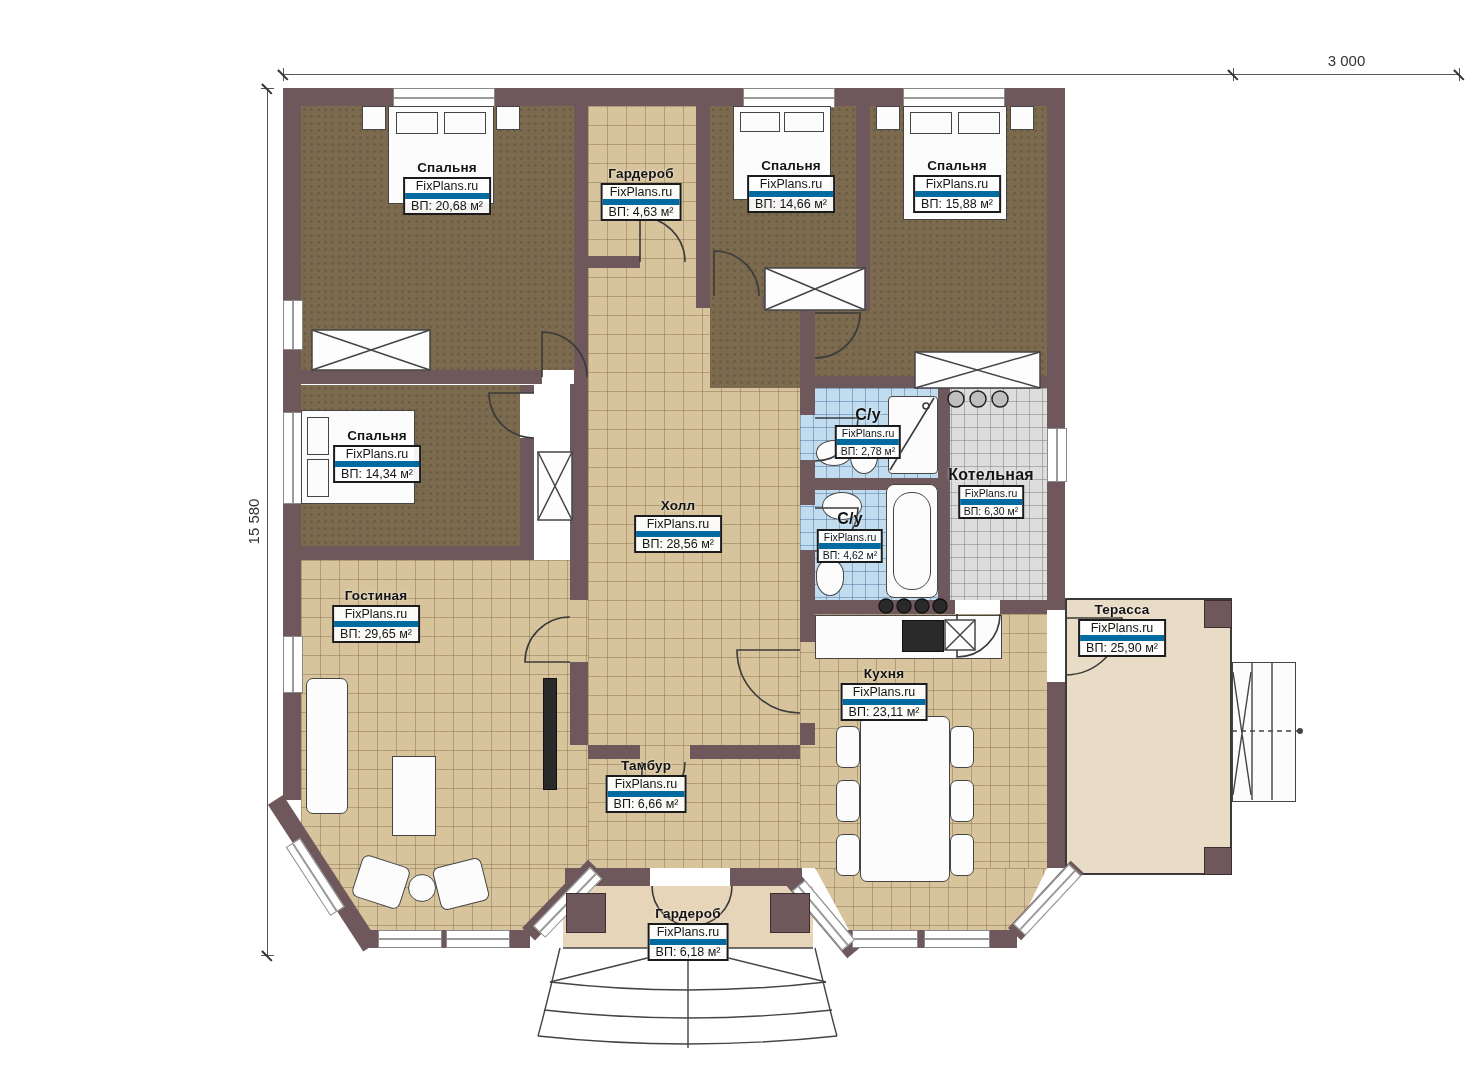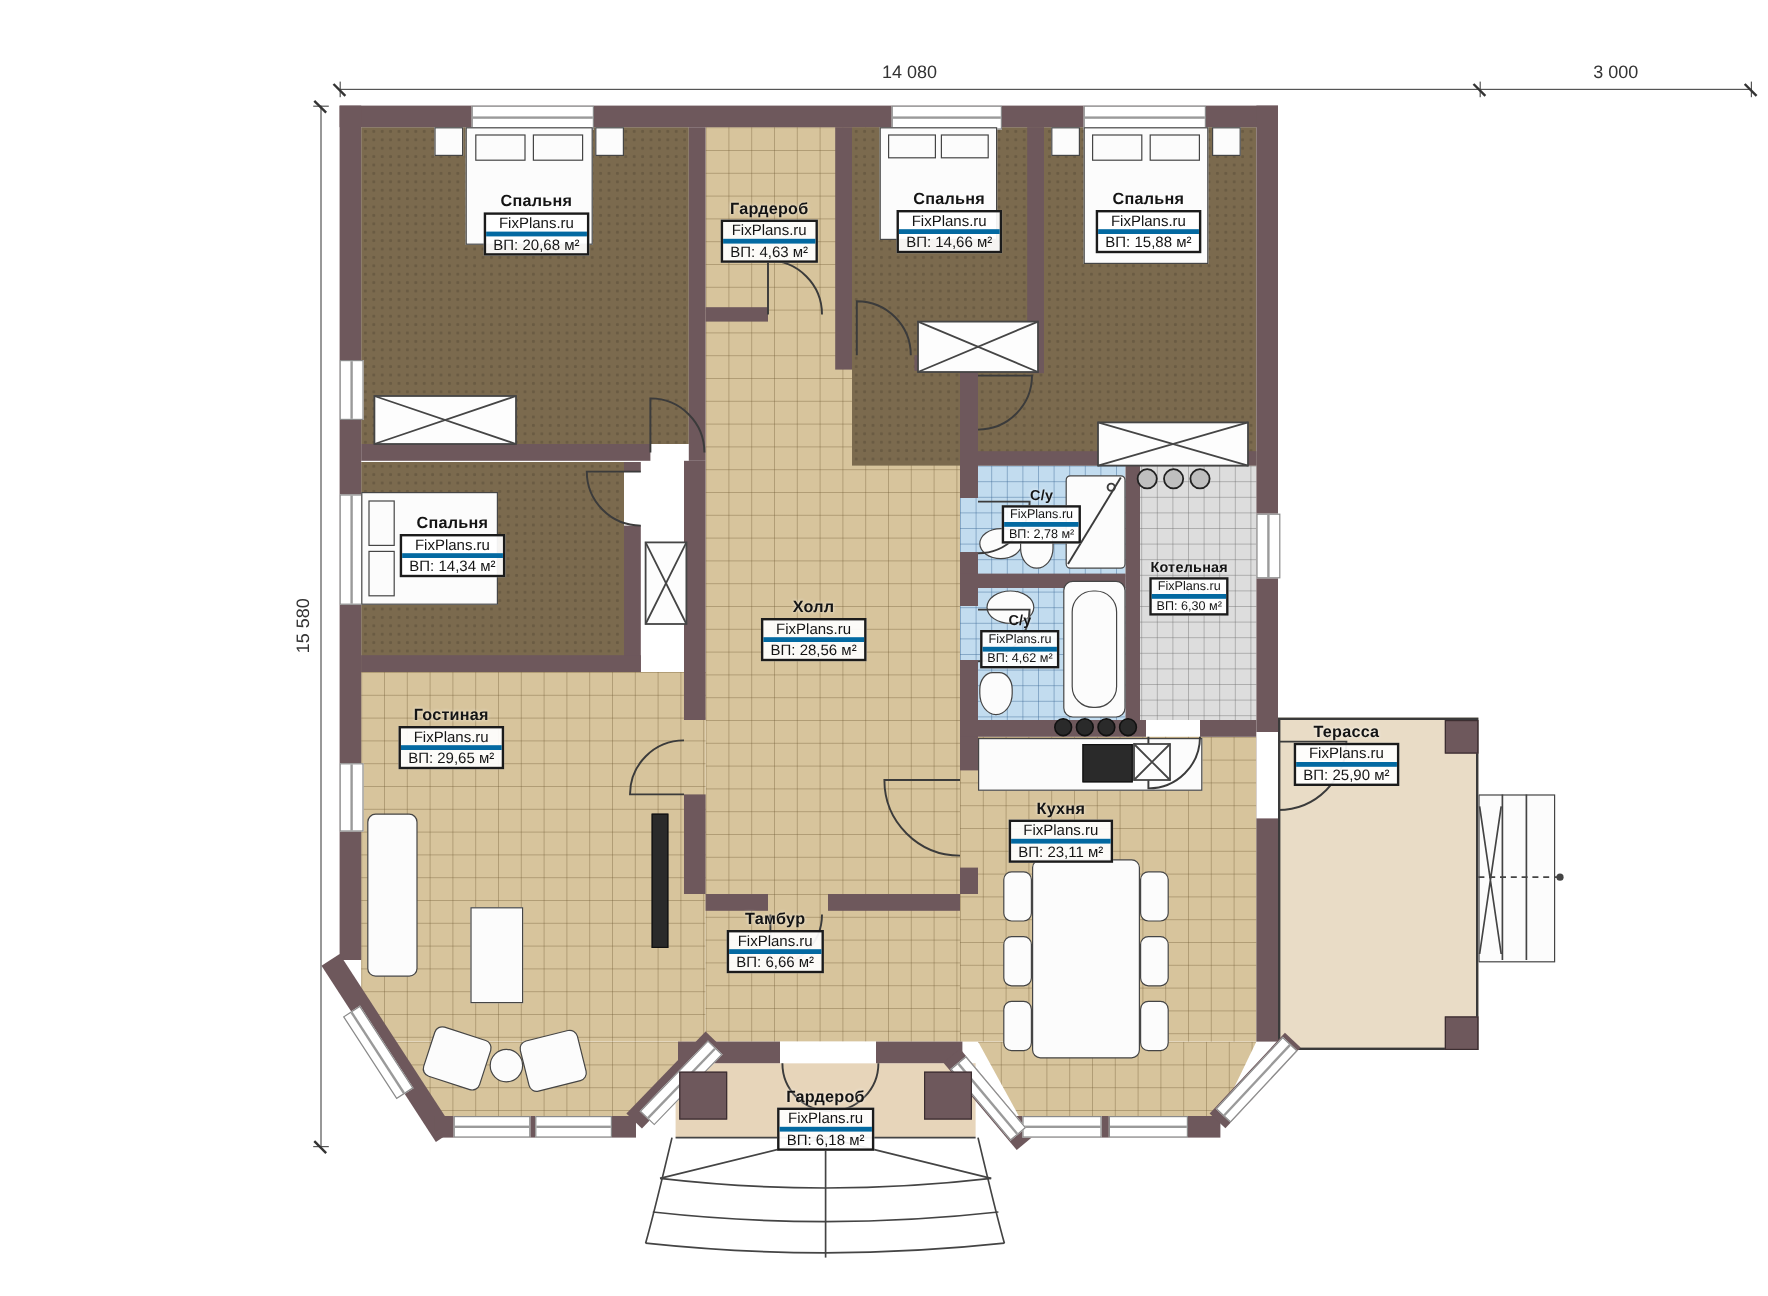--- a/index.html
+++ b/index.html
@@ -36,44 +36,43 @@
   .furn{position:absolute;background:#fcfcfc;border:1.5px solid #454545;z-index:18;}
   .round{border-radius:50%;}
   .soft{border-radius:7px;}
   .dark{background:#2a2a2a;border-color:#111;}
   
   .rlabel{position:absolute;transform:translateX(-50%);text-align:center;color:#141414;
           z-index:30;white-space:nowrap;}
   .rname{font-weight:bold;font-size:13.5px;letter-spacing:.2px;margin-bottom:2px;
          text-shadow:0 0 3px rgba(255,255,255,.8);}
   .rbox{display:inline-block;border:2px solid #1b1b1b;background:rgba(255,255,255,.93);}
-  .rsite{font-size:12.5px;padding:0 6px;border-bottom:4px solid #0369a1;}
+  .rsite{font-size:12.5px;padding:0 6px;border-bottom:6px solid #0369a1;}
   .rarea{font-size:12.5px;padding:0 6px;}
-  .sm .rname{font-size:12px;margin-bottom:1px;}
+  .sm .rname{font-size:16px;margin-bottom:1px;}
   .sm .rsite,.sm .rarea{font-size:10.5px;padding:0 4px;}
   
   .dim{position:absolute;background:#555;z-index:5;}
   .tick{position:absolute;width:14px;height:1.6px;background:#333;transform:rotate(45deg);z-index:6;}
   .dimtext{position:absolute;color:#333;font-size:15px;text-align:center;z-index:6;}
   svg.overlay{position:absolute;left:0;top:0;z-index:25;}
 </style>
 </head>
 <body>
 
 <div id="stage">
 
   <div class="dim" style="left:283px;top:74px;width:950px;height:1px;"></div>
   <div class="dim" style="left:1233px;top:74px;width:227px;height:1px;"></div>
   <div class="dim" style="left:283px;top:68px;width:1px;height:13px;"></div>
   <div class="dim" style="left:1233px;top:68px;width:1px;height:13px;"></div>
   <div class="dim" style="left:1459px;top:68px;width:1px;height:13px;"></div>
   <div class="tick" style="left:276px;top:74px;"></div>
   <div class="tick" style="left:1226px;top:74px;"></div>
   <div class="tick" style="left:1452px;top:74px;"></div>
-  <div class="dimtext" style="left:283px;top:52px;width:950px;">14 080</div>
   <div class="dimtext" style="left:1233px;top:52px;width:227px;">3 000</div>
   <div class="dim" style="left:267px;top:88px;width:1px;height:867px;"></div>
   <div class="dim" style="left:261px;top:88px;width:13px;height:1px;"></div>
   <div class="dim" style="left:261px;top:955px;width:13px;height:1px;"></div>
   <div class="tick" style="left:260px;top:88px;"></div>
   <div class="tick" style="left:260px;top:955px;"></div>
   <div class="dimtext" style="left:208px;top:513px;width:90px;transform:rotate(-90deg);">15 580</div>
 
   <div class="floor f-tile" style="left:588px;top:106px;width:212px;height:639px;"></div>
   <div class="floor f-dark" style="left:301px;top:106px;width:273px;height:264px;"></div>

